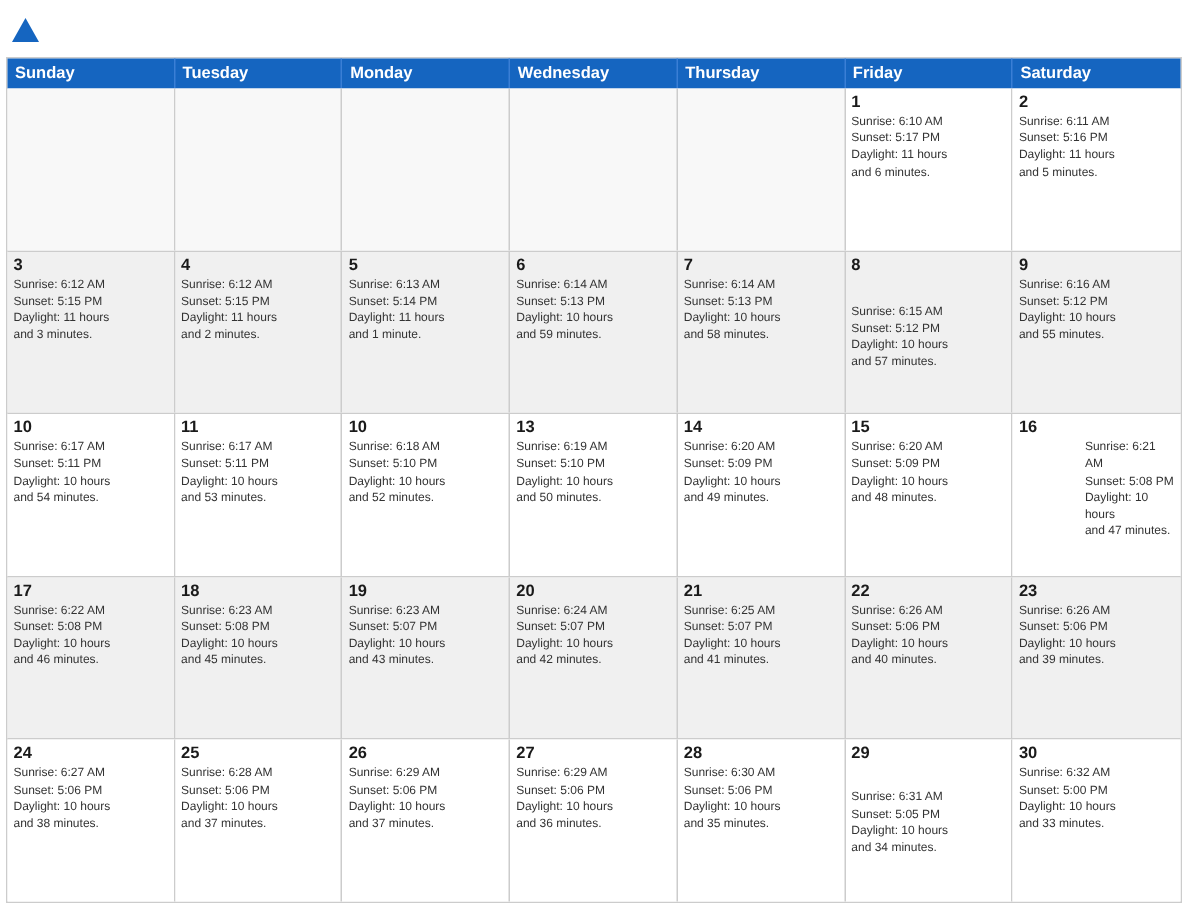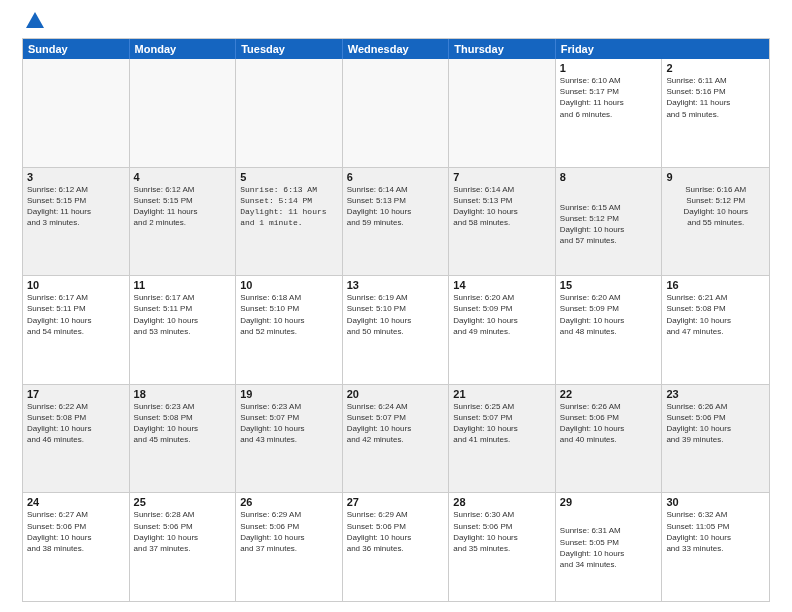--- a/index.html
+++ b/index.html
@@ -6,21 +6,21 @@
     body {
       font-family: Arial, sans-serif;
       background: #fff;
       width: 792px;
       height: 612px;
       overflow: hidden;
     }
     .page {
       width: 792px;
       height: 612px;
-      padding: 10px 22px;
+      padding: 10px 4px;
       display: flex;
       flex-direction: column;
     }
     .header {
       display: flex;
       justify-content: space-between;
       align-items: flex-start;
       margin-bottom: 8px;
     }
     .logo-wrapper {
@@ -114,25 +114,26 @@
     </div>
     <div class="title-block">
       <div class="month-title"></div>
       <div class="location"></div>
     </div>
   </div>
 
   <div class="outer-border">
     <div class="cal-header">
     <div class="cal-header-cell">Sunday</div>
+        <div class="cal-header-cell">Tuesday</div>
         <div class="cal-header-cell">Monday</div>
-        <div class="cal-header-cell">Tuesday</div>
         <div class="cal-header-cell">Wednesday</div>
         <div class="cal-header-cell">Thursday</div>
         <div class="cal-header-cell">Friday</div>
+        <div class="cal-header-cell">Saturday</div>
       </div>
     <div class="cal-body">
     <div class="cal-row">
           <div class="cal-cell empty"></div>
           <div class="cal-cell empty"></div>
           <div class="cal-cell empty"></div>
           <div class="cal-cell empty"></div>
           <div class="cal-cell empty"></div>
           <div class="cal-cell">
             <span class="day-num">1</span>
@@ -159,21 +160,21 @@
           </div>
           <div class="cal-cell shaded">
             <span class="day-num">4</span>
             <div class="info" style="white-space: pre-line;">Sunrise: 6:12 AM
 Sunset: 5:15 PM
 Daylight: 11 hours
 and 2 minutes.</div>
           </div>
           <div class="cal-cell shaded">
             <span class="day-num">5</span>
-            <div class="info" style="white-space: pre-line; font-family: Liberation Mono, monospace;">Sunrise: 6:13 AM
+            <div class="info" style="white-space: pre-line;">Sunrise: 6:13 AM
 Sunset: 5:14 PM
 Daylight: 11 hours
 and 1 minute.</div>
           </div>
           <div class="cal-cell shaded">
             <span class="day-num">6</span>
             <div class="info" style="white-space: pre-line;">Sunrise: 6:14 AM
 Sunset: 5:13 PM
 Daylight: 10 hours
 and 59 minutes.</div>
@@ -187,21 +188,21 @@
           </div>
           <div class="cal-cell shaded">
             <span class="day-num">8</span>
             <div class="info" style="white-space: pre-line; margin-top: 19px;">Sunrise: 6:15 AM
 Sunset: 5:12 PM
 Daylight: 10 hours
 and 57 minutes.</div>
           </div>
           <div class="cal-cell shaded">
             <span class="day-num">9</span>
-            <div class="info" style="white-space: pre-line; text-align: center;">Sunrise: 6:16 AM
+            <div class="info" style="white-space: pre-line;">Sunrise: 6:16 AM
 Sunset: 5:12 PM
 Daylight: 10 hours
 and 55 minutes.</div>
           </div>
         </div>
         <div class="cal-row">
           <div class="cal-cell">
             <span class="day-num">10</span>
             <div class="info" style="white-space: pre-line;">Sunrise: 6:17 AM
 Sunset: 5:11 PM
@@ -238,21 +239,21 @@
           </div>
           <div class="cal-cell">
             <span class="day-num">15</span>
             <div class="info" style="white-space: pre-line;">Sunrise: 6:20 AM
 Sunset: 5:09 PM
 Daylight: 10 hours
 and 48 minutes.</div>
           </div>
           <div class="cal-cell">
             <span class="day-num">16</span>
-            <div class="info" style="white-space: pre-line;">Sunrise: 6:21 AM
+            <div class="info" style="white-space: pre-line; margin-left: 44px;">Sunrise: 6:21 AM
 Sunset: 5:08 PM
 Daylight: 10 hours
 and 47 minutes.</div>
           </div>
         </div>
         <div class="cal-row">
           <div class="cal-cell shaded">
             <span class="day-num">17</span>
             <div class="info" style="white-space: pre-line;">Sunrise: 6:22 AM
 Sunset: 5:08 PM
@@ -341,20 +342,20 @@
           <div class="cal-cell">
             <span class="day-num">29</span>
             <div class="info" style="white-space: pre-line; margin-top: 17px;">Sunrise: 6:31 AM
 Sunset: 5:05 PM
 Daylight: 10 hours
 and 34 minutes.</div>
           </div>
           <div class="cal-cell">
             <span class="day-num">30</span>
             <div class="info" style="white-space: pre-line;">Sunrise: 6:32 AM
-Sunset: 11:05 PM
+Sunset: 5:00 PM
 Daylight: 10 hours
 and 33 minutes.</div>
           </div>
         </div>
       </div>
   </div>
 </div>
 
 </body></html>

